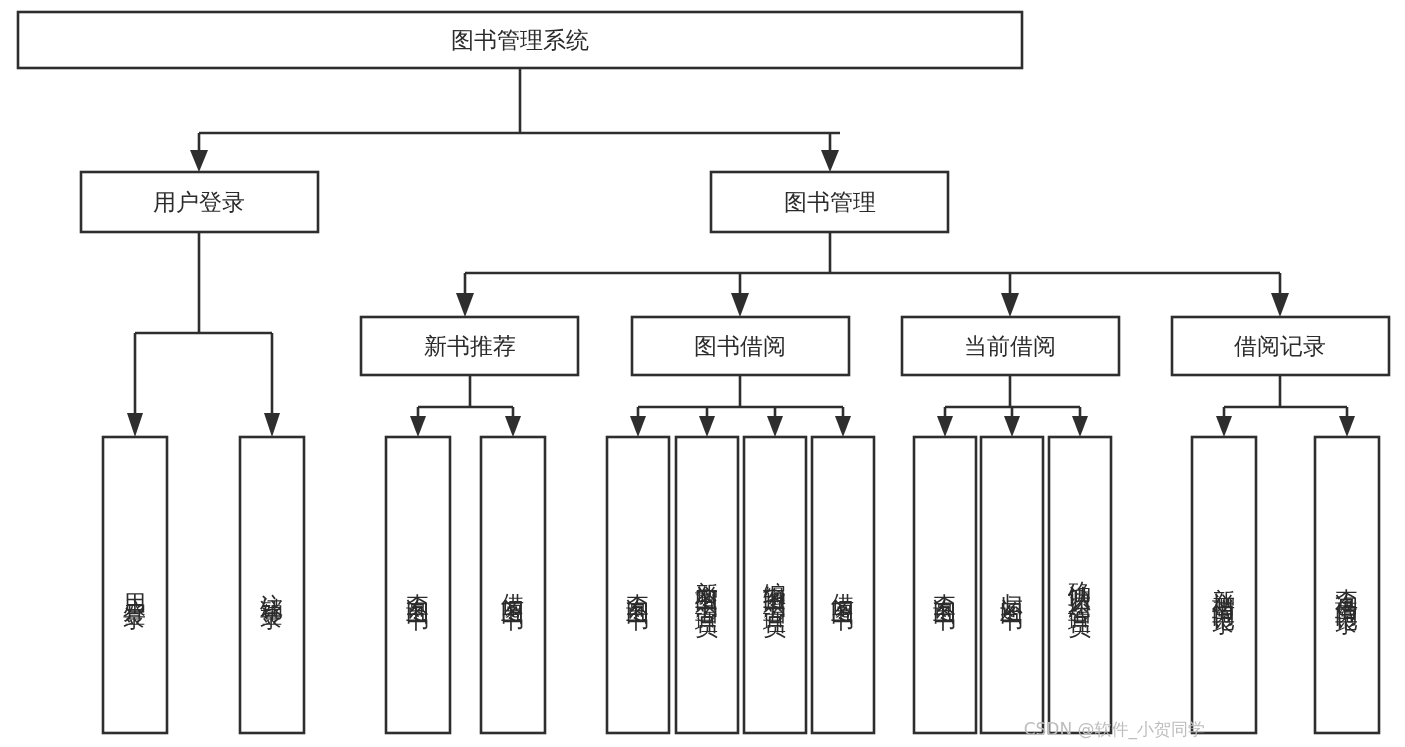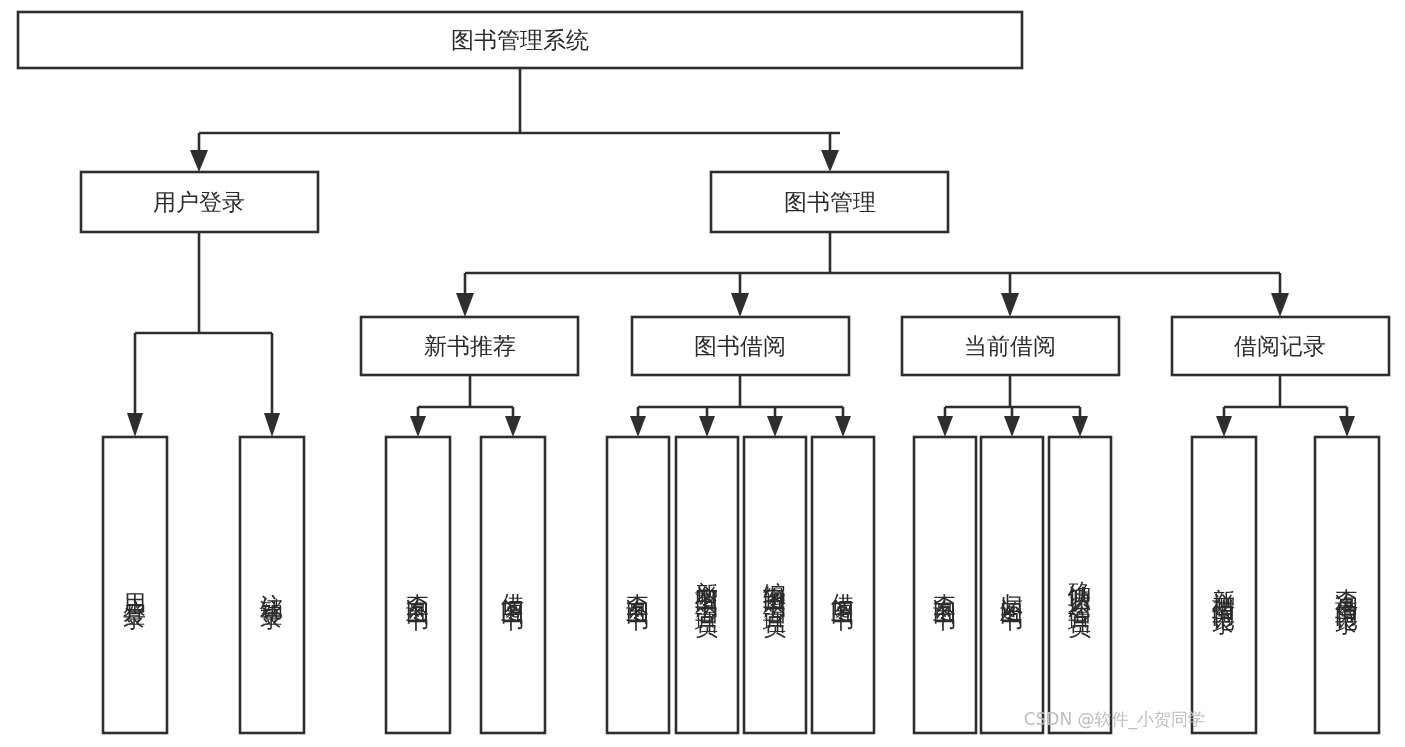--- a/index.html
+++ b/index.html
@@ -53,21 +53,21 @@
     font-size: 23px;
     fill: #2b2b2b;
     writing-mode: vertical-rl;
     text-orientation: upright;
     text-anchor: middle;
     letter-spacing: 5px;
   }
   .watermark-text {
     position: absolute;
     right: 8px;
-    bottom: 16px;
+    bottom: 6px;
     font-family: "DejaVu Sans", "Liberation Sans", sans-serif;
     font-size: 17px;
     color: #bdbdbd;
     white-space: nowrap;
     user-select: none;
   }
 </style>
 </head>
 <body>
 

